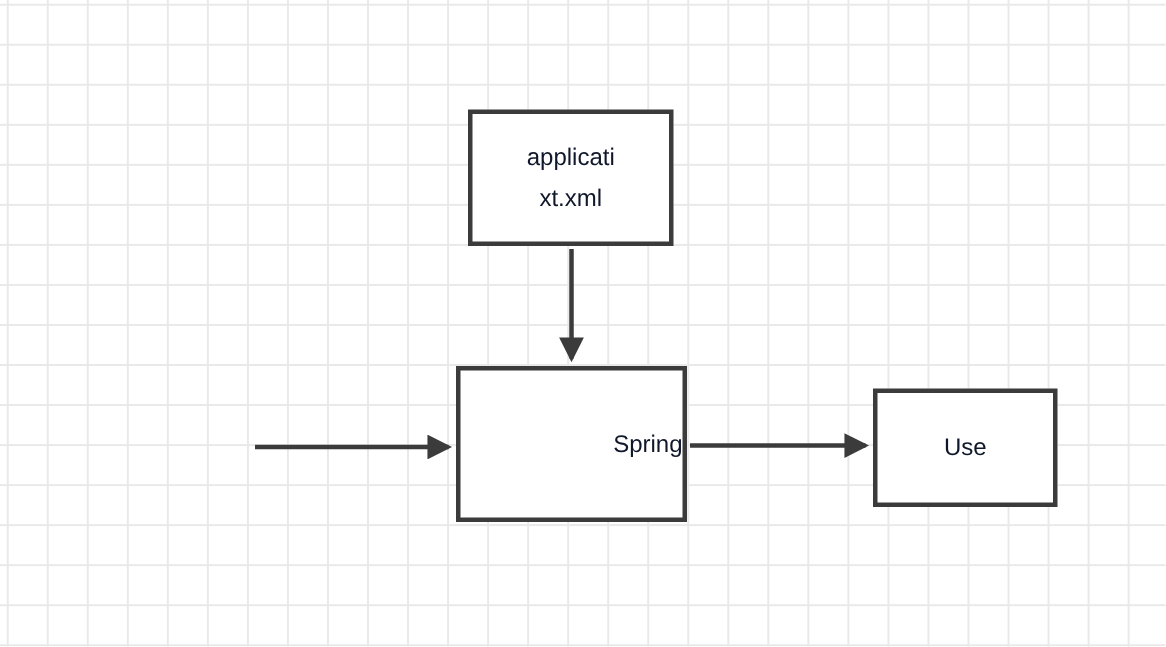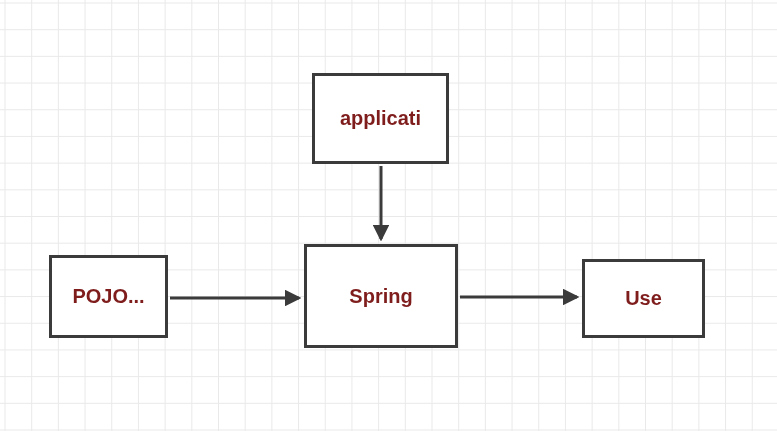--- a/index.html
+++ b/index.html
@@ -32,36 +32,35 @@
   .edge {
     stroke: #3b3b3b;
     stroke-width: 3;
     fill: none;
   }
 
   .node {
     position: absolute;
     background: #ffffff;
     border: 3px solid #3b3b3b;
-    color: #7f1d1d;
+    color: #0f172a;
     display: flex;
     align-items: center;
     justify-content: center;
     text-align: center;
-    font-size: 20px;
+    font-size: 16px;
     line-height: 27px;
     white-space: nowrap;
-    font-weight: bold;
   }
 
   .node .label { width: 100%; }
 
   .node-app    { left: 312px; top:  73px; width: 137px; height: 91px; }
   .node-pojo   { left:  49px; top: 255px; width: 119px; height: 83px; }
-  .node-spring { left: 304px; top: 244px; width: 154px; height: 104px; }
+  .node-spring { left: 304px; top: 244px; width: 154px; height: 104px; text-align: right; }
   .node-use    { left: 582px; top: 259px; width: 123px; height: 79px; }
 </style>
 </head>
 <body>
 
 <div class="canvas">
 
   <svg class="edges-layer" width="777" height="431" viewBox="0 0 777 431" xmlns="http://www.w3.org/2000/svg">
     <defs>
       <marker id="arrowhead" viewBox="0 0 10 10" refX="8.5" refY="5" markerWidth="5.5" markerHeight="5.5" orient="auto-start-reverse">
@@ -72,28 +71,24 @@
     <line class="edge" x1="381" y1="166" x2="381" y2="239" marker-end="url(#arrowhead)"></line>
 
     <line class="edge" x1="170" y1="298" x2="299" y2="298" marker-end="url(#arrowhead)"></line>
 
     <line class="edge" x1="460" y1="297" x2="577" y2="297" marker-end="url(#arrowhead)"></line>
   </svg>
 
   <div class="node node-app">
     <div class="label">
       <div>applicati</div>
+      <div>xt.xml</div>
     </div>
   </div>
 
-  <div class="node node-pojo">
-    <div class="label">
-      <div>POJO...</div>
-    </div>
-  </div>
 
   <div class="node node-spring">
     <div class="label">
       <div>Spring</div>
     </div>
   </div>
 
   <div class="node node-use">
     <div class="label">
       <div>Use</div>

